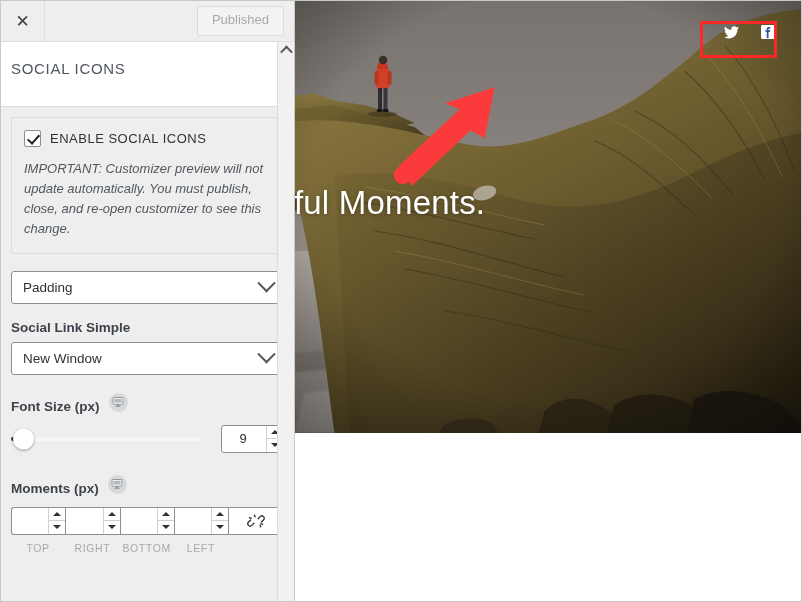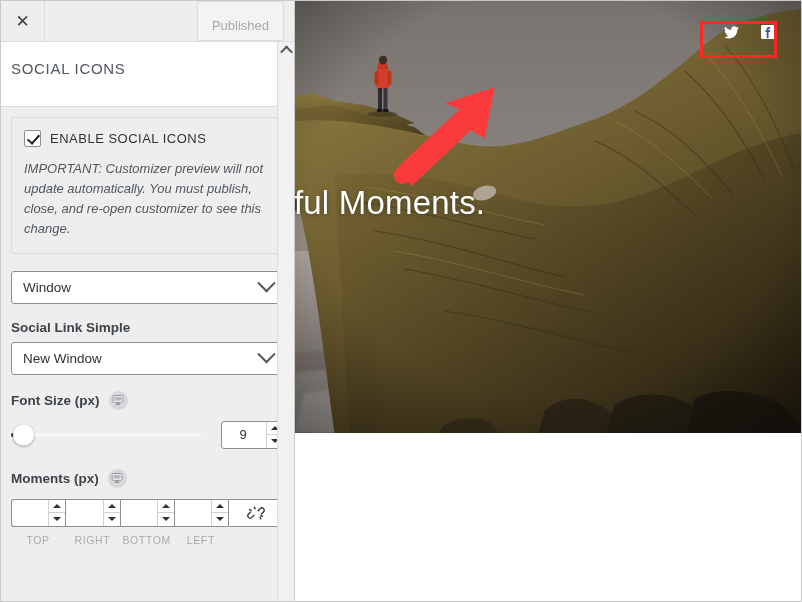--- a/index.html
+++ b/index.html
@@ -65,21 +65,21 @@
     display: flex;
     align-items: center;
     padding-right: 10px;
   }
   .published-btn {
     background: #f3f3f3;
     border: 1px solid #dcdcdc;
     border-radius: 2px;
     color: #a7aaad;
     font-size: 13px;
-    padding: 16px 14px 6px;
+    padding: 5px 14px 6px;
     line-height: 1.3;
     cursor: default;
     font-family: "Liberation Sans", sans-serif;
   }
 
   .cz-title-bar {
     background: #ffffff;
     padding: 18px 14px 17px 10px;
     border-bottom: 1px solid #dddddd;
     box-sizing: border-box;
@@ -184,21 +184,21 @@
     transform: rotate(45deg) translate(-3px,-3px);
   }
 
   
   .label-row {
     display: flex;
     align-items: center;
     gap: 9px;
     margin-bottom: 11px;
   }
-  .label-row .field-label { margin-bottom: 0; }
+  .label-row .field-label { margin-bottom: 0; margin-top: 8px; }
   .resp-badge {
     width: 19px;
     height: 19px;
     border-radius: 50%;
     background: #d6d8da;
     display: flex;
     align-items: center;
     justify-content: center;
     cursor: pointer;
   }
@@ -448,21 +448,21 @@
       <div class="notice-box">
         <div class="cb-row">
           <span class="cbox"></span>
           <span class="cb-label">ENABLE SOCIAL ICONS</span>
         </div>
         <div class="notice-text">IMPORTANT: Customizer preview will not update automatically. You must publish, close, and re-open customizer to see this change.</div>
       </div>
 
       <div class="field">
         <div class="selectbox">
-          <span>Window</span>
+          <span>Padding</span>
           <span class="chev"></span>
         </div>
       </div>
 
       <div class="field">
         <span class="field-label">Social Link Simple</span>
         <div class="selectbox">
           <span>New Window</span>
           <span class="chev"></span>
         </div>

